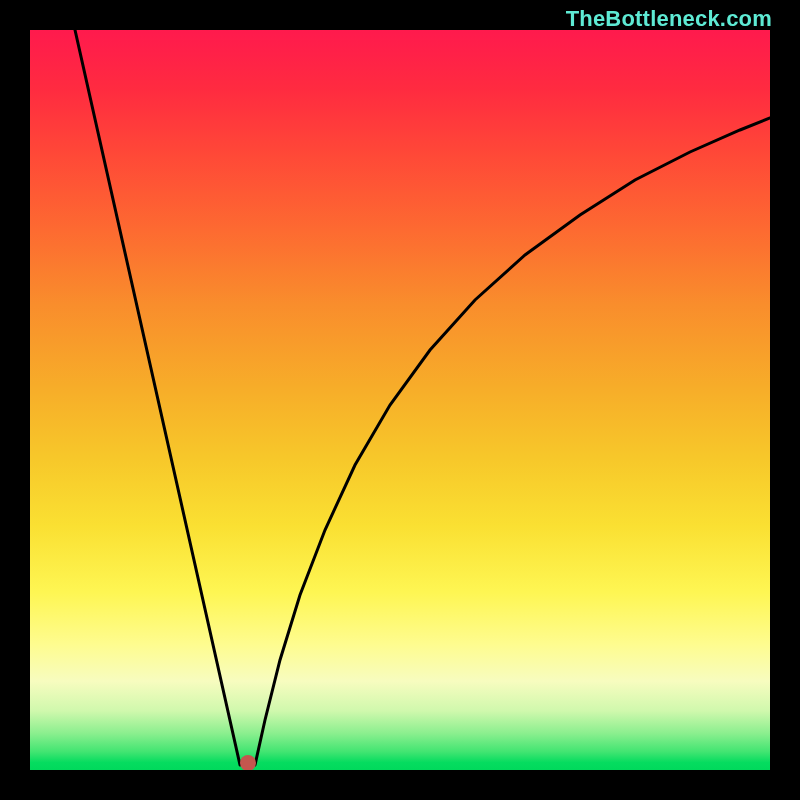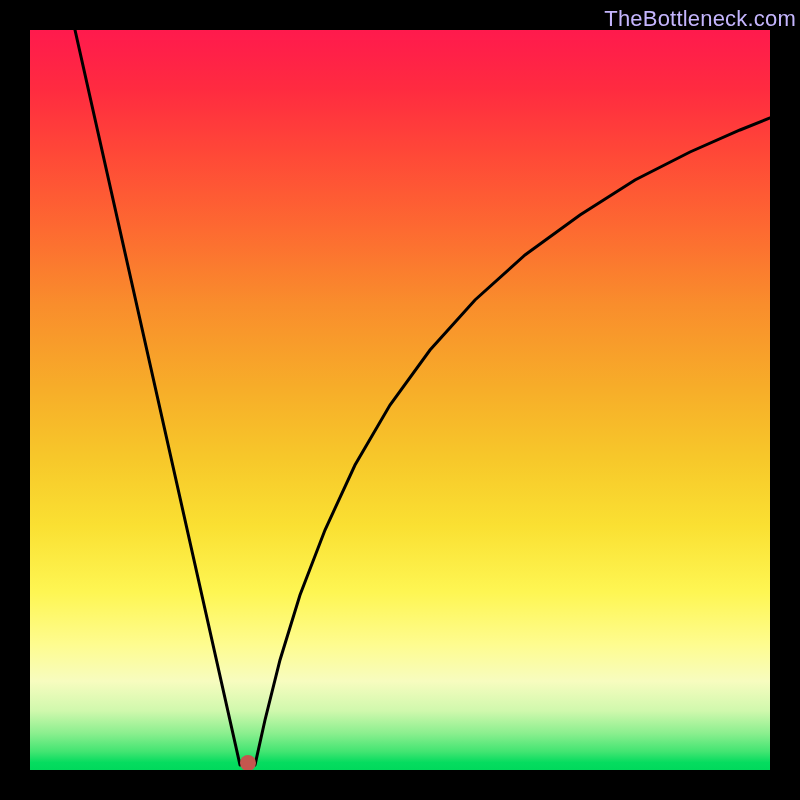--- a/index.html
+++ b/index.html
@@ -39,24 +39,24 @@
       #d0f8ad 92%,
       #8cef8f 95%,
       #43e572 97.5%,
       #05dc5f 99%,
       #01d95c 100%
     );
   }
   .watermark {
     position: absolute;
     top: 6px;
-    right: 4px;
-    color: #c4b5fd;
+    right: 28px;
+    color: #5eead4;
     font-size: 22px;
-    font-weight: 400;
+    font-weight: 700;
     letter-spacing: 0.2px;
     user-select: none;
   }
   svg.curve {
     position: absolute;
     left: 0;
     top: 0;
     width: 740px;
     height: 740px;
   }

